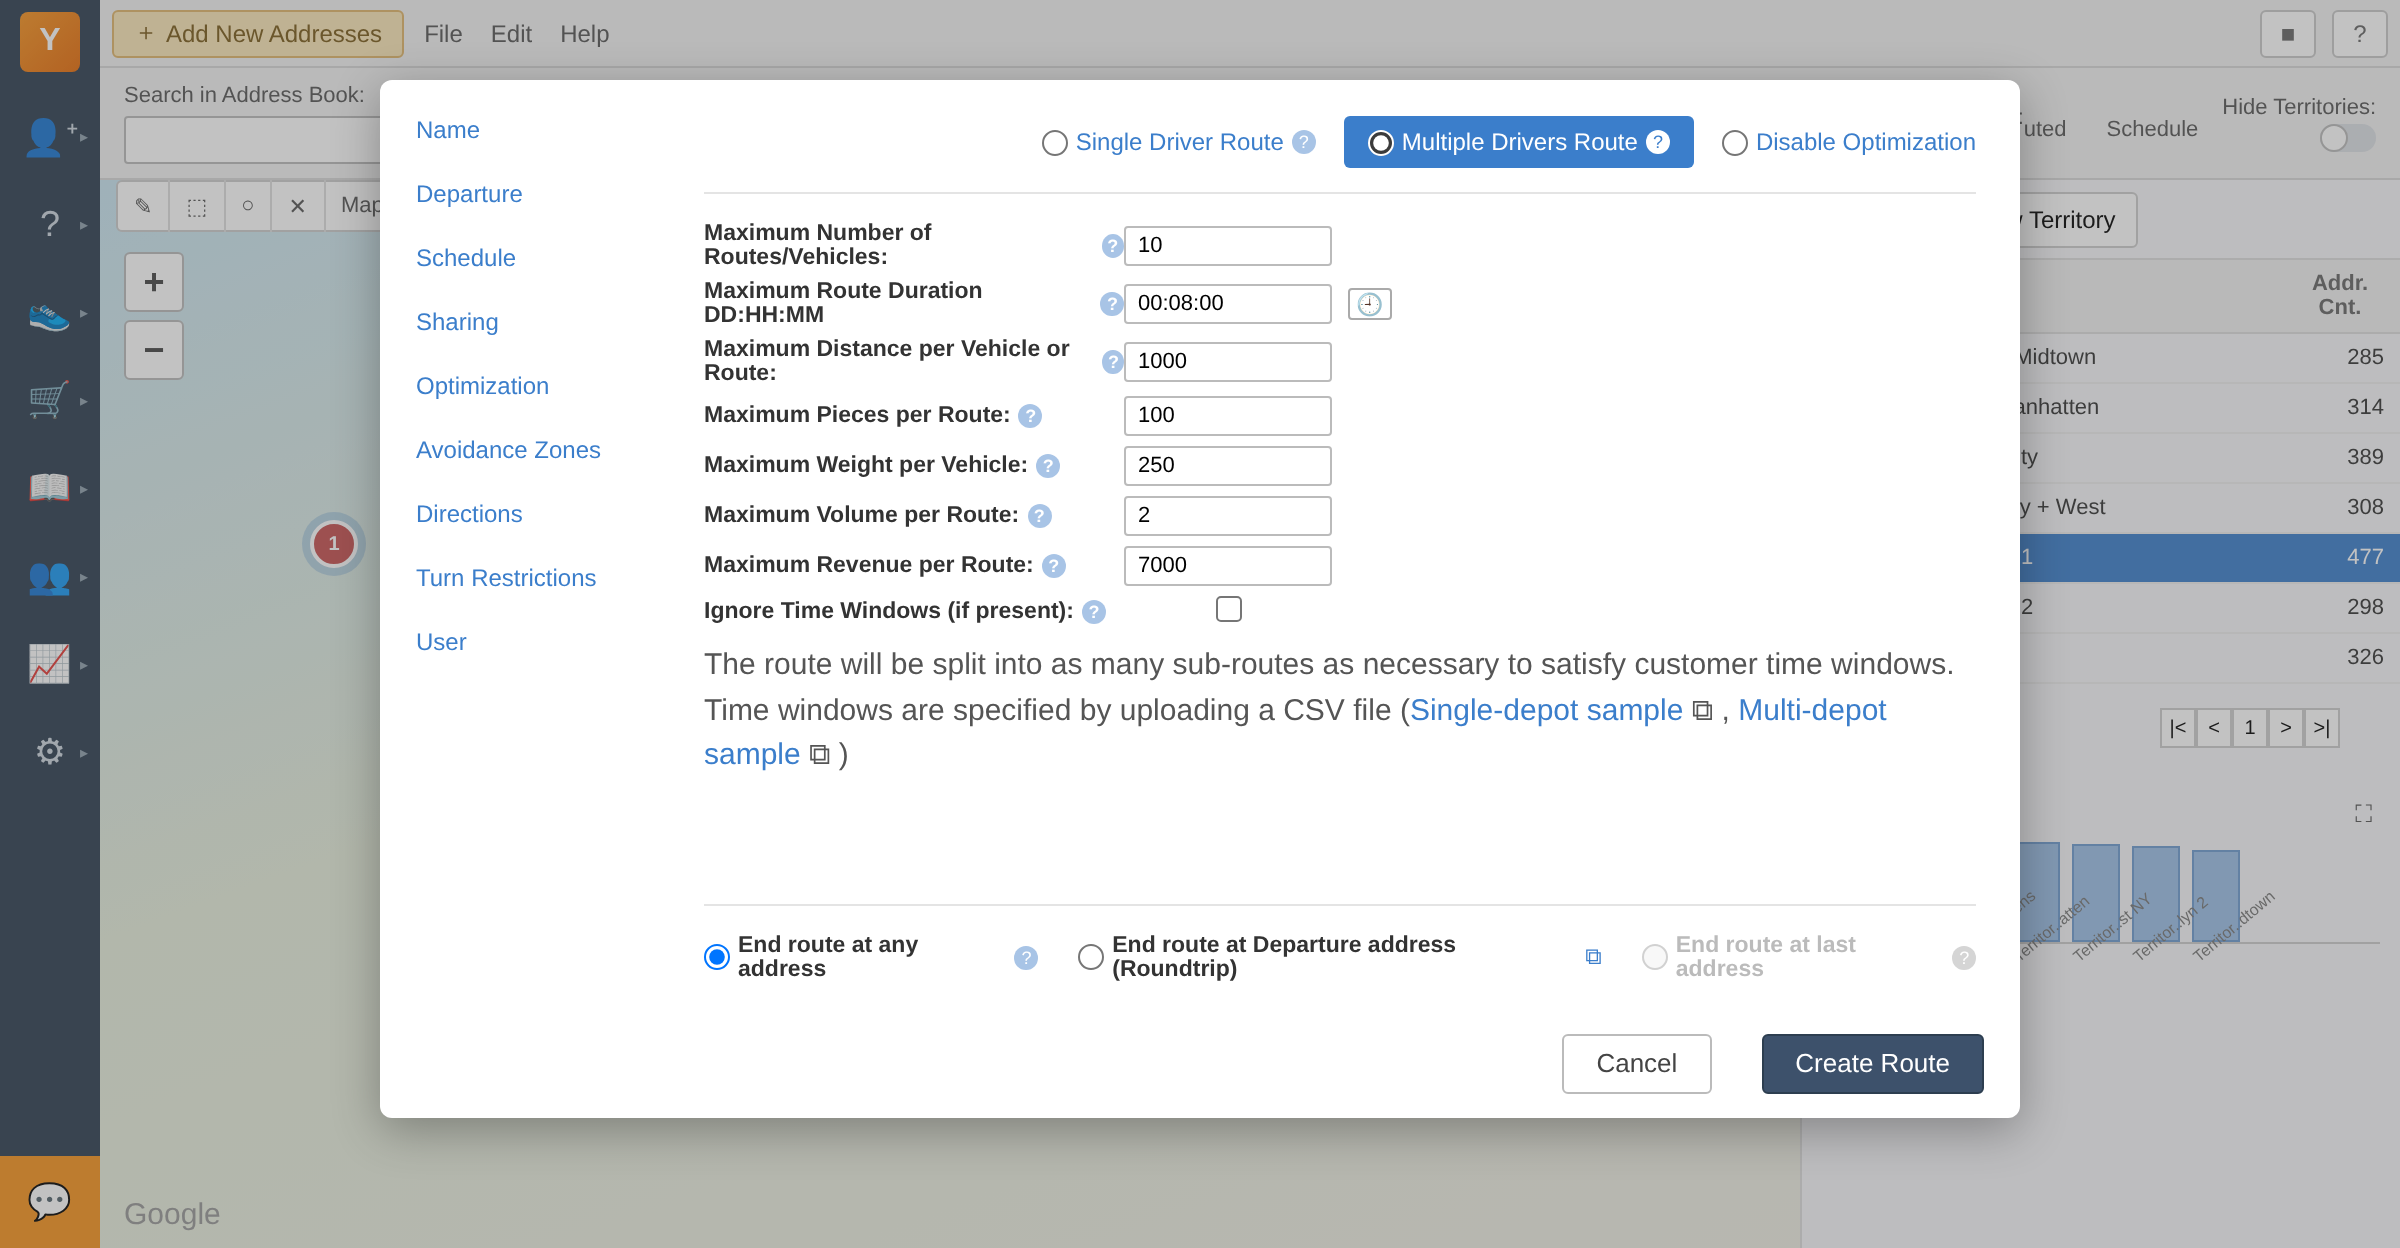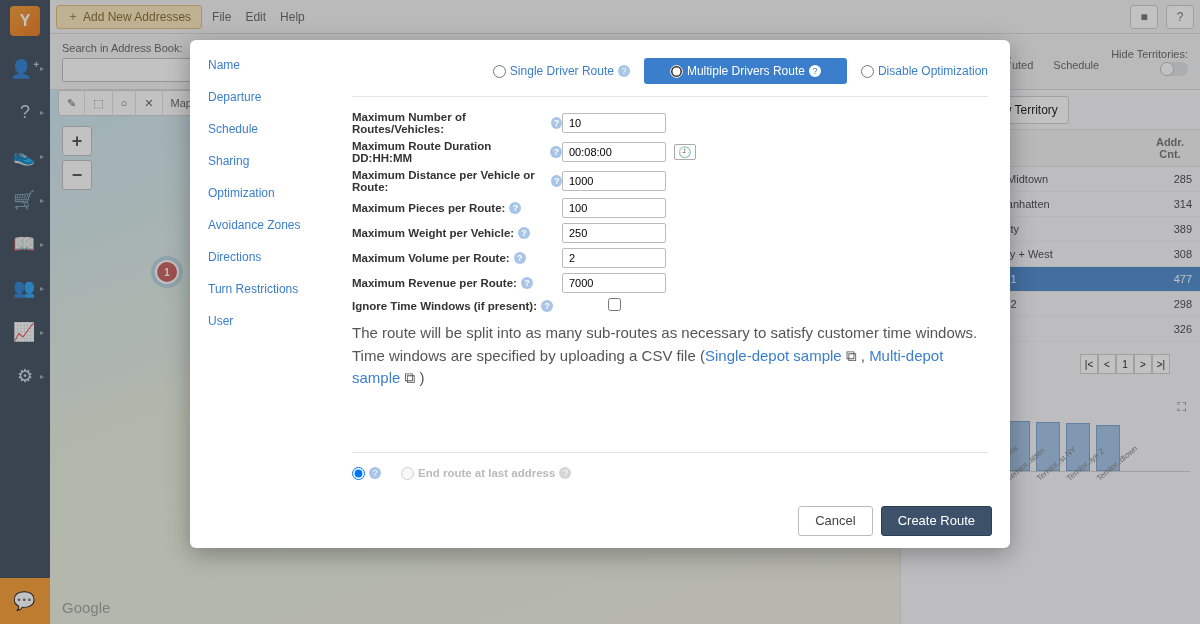--- a/index.html
+++ b/index.html
@@ -60,33 +60,33 @@
 .chart-labels span { width:24px; font-size:8px; color:#777; transform:rotate(-40deg); transform-origin:top left; white-space:nowrap; }
 
 
 .overlay { position:absolute; inset:0; background:rgba(80,80,80,.35); display:flex; align-items:flex-start; justify-content:center; }
 .modal { width:820px; background:#fff; margin-top:40px; border-radius:6px; box-shadow:0 6px 24px rgba(0,0,0,.3); display:flex; padding-bottom:12px; flex-wrap:wrap; }
 .modal-nav { width:140px; padding:18px 0 18px 18px; display:flex; flex-direction:column; gap:18px; }
 .modal-nav a { color:#3b7ecb; font-size:12px; cursor:pointer; }
 .modal-body { flex:1; padding:18px 22px; }
 .route-tabs { display:flex; align-items:center; gap:14px; margin-bottom:14px; border-bottom:1px solid #e4e4e4; padding-bottom:12px;justify-content:flex-end; }
 .radio-tab { display:flex; align-items:center; gap:4px; font-size:12px; color:#3b7ecb; cursor:pointer; }
-.radio-tab.active { background:#3b7ecb; color:#fff; padding:6px 26px; border-radius:3px; }
+.radio-tab.active { background:#3b7ecb; color:#fff; padding:6px 12px; border-radius:3px; }
 .radio-tab input { cursor:pointer; }
 .help { width:12px; height:12px; border-radius:50%; background:#a8c4e6; color:#fff; font-size:9px; display:inline-flex; align-items:center; justify-content:center; }
 .form-row { display:flex; align-items:center; margin-bottom:5px; }
 .form-row label { width:210px; font-size:11.5px; font-weight:bold; color:#333; display:flex; gap:4px; align-items:center; }
 .form-row input[type=text] { width:104px; height:20px; border:1px solid #bbb; border-radius:2px; padding:0 6px; font-size:11px; }
 .form-row .dur-icon { margin-left:8px; width:22px; height:16px; border:1px solid #aaa; border-radius:2px; display:inline-flex; align-items:center; justify-content:center; font-size:11px; color:#777; }
 .note { font-size:15px; color:#555; margin-top:8px; line-height:1.5; }
 .note a { color:#3b7ecb; cursor:pointer; }
 .end-opts { display:flex; gap:20px; margin-top:62px; border-top:1px solid #e4e4e4; padding-top:14px; font-size:11.5px; color:#333; }
 .end-opts label { display:flex; align-items:center; gap:4px; cursor:pointer; }
 .end-opts label.disabled { color:#bbb; }
-.modal-foot { width:100%; display:flex; justify-content:flex-end; gap:8px; padding:8px 18px 0 0; }
+.modal-foot { width:100%; display:flex; justify-content:flex-end; gap:25px; padding:8px 18px 0 0; }
 .btn-cancel { height:30px; padding:0 16px; border:1px solid #bbb; border-radius:3px; background:#fff; color:#444; cursor:pointer; font-size:13px; }
 .btn-create { height:30px; padding:0 16px; border:1px solid #2d3e50; border-radius:3px; background:#3d516b; color:#fff; cursor:pointer; font-size:13px; }
 </style>
 </head>
 <body>
 
 <div class="left-bar">
   <div class="logo">Y</div>
   <div class="item">
       <span class="glyph">👤⁺</span>
@@ -366,21 +366,27 @@
             <span class="help">?</span>
           </label>
           <span style="width:104px; text-align:center"><input type="checkbox" style=""></span>
         </div>
       <div class="note">
         <span>The route will be split into as many sub-routes as necessary to satisfy customer time windows. Time windows are specified by uploading a CSV file (</span><a>Single-depot sample</a> ⧉<span> , </span><a>Multi-depot sample</a> ⧉<span> )</span>
       </div>
       <div class="end-opts">
         <label>
             <input type="radio" name="end" checked="" style="">
-            <span class="help">?</span>
+            <b>End route at any address</b>
+            <span class="help">?</span>
+          </label>
+        <label>
+            <input type="radio" name="end" style="">
+            <b>End route at Departure address (Roundtrip)</b>
+            <span style="color:#3b7ecb">⧉</span>
           </label>
         <label class="disabled">
             <input type="radio" name="end" disabled="" style="">
             <b>End route at last address</b>
             <span class="help" style="background:#d5d5d5">?</span>
           </label>
       </div>
     </div>
     <div class="modal-foot">
       <button class="btn-cancel">Cancel</button>

